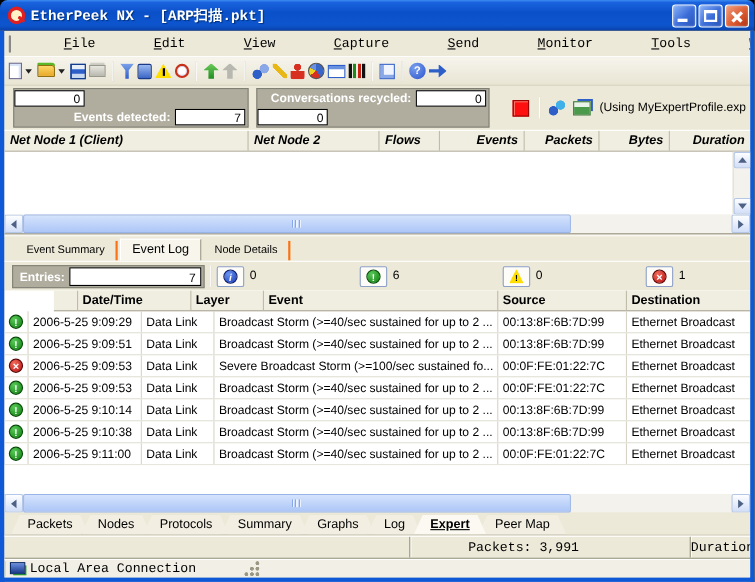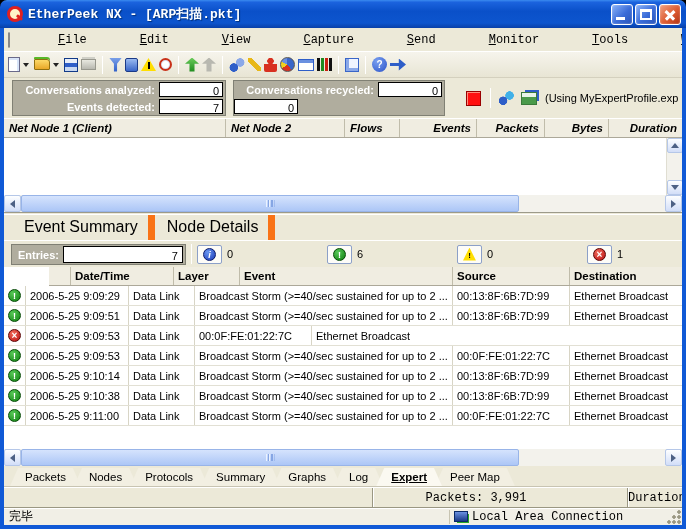--- a/index.html
+++ b/index.html
@@ -130,21 +130,21 @@
   .strack { flex:1; }
   .vscroll { position:absolute; right:0; top:0; bottom:0; width:16px; background:#F3F2EC; display:flex;
     flex-direction:column; justify-content:space-between; border-left:1px solid #E0DED2; }
   .vbtn { flex:0 0 15px; width:16px; background:linear-gradient(180deg,#FDFEFF,#D2DEF8); border:1px solid #B5C7E8;
     border-radius:2px; display:flex; align-items:center; justify-content:center; }
 
   .groove { flex:0 0 3px; border-top:1px solid #9C9A8A; border-bottom:1px solid #FFF; background:#ECE9D8; }
 
   
   .viewtabs { flex:0 0 22px; display:flex; align-items:flex-end; background:#ECE9D8; padding-left:10px; gap:2px; }
-  .vtab { padding:3px 10px 4px 10px; font-size:16px; color:#000; border-right:7px solid #f97316; }
+  .vtab { padding:3px 10px 4px 10px; font-size:10px; color:#000; border-right:2px solid #f97316; }
   .vtab.active { background:#F7F5EC; border:1px solid #9A9782; border-top-color:#FFF; border-left-color:#FFF;
     border-bottom:none; font-size:11.5px; }
 
   
   .entriesrow { flex:0 0 27px; display:flex; align-items:center; background:#ECE9D8; padding:2px 0 2px 7px;
     border-top:1px solid #FFF; }
   .ebox { border:1px solid #808074; background:#B0AD9E; display:flex; height:21px; }
   .elabel { color:#fff; font-weight:bold; padding:4px 4px 0 6px; }
   .eval { background:#fff; border:1px solid #000; margin:1px 2px 1px 0; width:120px; text-align:right; padding:3px 4px 0 0; }
   .esep { width:1px; height:20px; background:#B8B4A4; border-right:1px solid #FFF; margin:0 5px; }
@@ -280,21 +280,20 @@
       <span class="tsep"></span>
       <span class="ti i-options"></span>
       <span class="tsep"></span>
       <span class="ti i-help">?</span>
       <span class="ti i-go"></span>
     </div>
 
     <div class="statsrow">
       <div class="statbox box-l">
         <div class="statline">
-          <span class="statlabel">Conversations analyzed:</span>
           <span class="statval">0</span>
         </div>
         <div class="statline">
           <span class="statlabel">Events detected:</span>
           <span class="statval">7</span>
         </div>
       </div>
       <div class="statbox box-r">
         <div class="statline">
           <span class="statlabel">Conversations recycled:</span>
@@ -340,20 +339,21 @@
       <span class="strack"></span>
       <span class="sbtn">
           <i class="ar-r"></i>
         </span>
     </div>
 
     <div class="groove"></div>
 
     <div class="viewtabs">
       <span class="vtab">Event Summary</span>
+      <span class="vtab active">Event Log</span>
       <span class="vtab">Node Details</span>
     </div>
 
     <div class="entriesrow">
       <div class="ebox">
         <span class="elabel">Entries:</span>
         <span class="eval">7</span>
       </div>
       <span class="esep"></span>
       <span class="counter">
@@ -411,20 +411,21 @@
         <div class="c-event">Broadcast Storm (&gt;=40/sec sustained for up to 2 ...</div>
         <div class="c-src">00:13:8F:6B:7D:99</div>
         <div class="c-dst">Ethernet Broadcast</div>
       </div>
       <div class="evrow">
         <div class="c-ico">
             <span class="dot" data-sev="severe"></span>
           </div>
         <div class="c-dt">2006-5-25 9:09:53</div>
         <div class="c-layer">Data Link</div>
+        <div class="c-event">Severe Broadcast Storm (&gt;=100/sec sustained fo...</div>
         <div class="c-src">00:0F:FE:01:22:7C</div>
         <div class="c-dst">Ethernet Broadcast</div>
       </div>
       <div class="evrow">
         <div class="c-ico">
             <span class="dot" data-sev="minor"></span>
           </div>
         <div class="c-dt">2006-5-25 9:09:53</div>
         <div class="c-layer">Data Link</div>
         <div class="c-event">Broadcast Storm (&gt;=40/sec sustained for up to 2 ...</div>
@@ -486,21 +487,20 @@
       <span class="btab">Peer Map</span>
     </div>
 
     <div class="statusbar">
       <span class="st-cell st-spacer"></span>
       <span class="st-cell st-pkts">Packets: 3,991</span>
       <span class="st-cell st-dur">Duration: 0:02:13</span>
     </div>
 
     <div class="appstatus">
-      <span class="as-left">完毕</span>
       <span class="as-conn">
         <span class="i-net"></span>
         <span>Local Area Connection</span>
       </span>
       <span class="grip"></span>
     </div>
 
   </div>
 </div>
 

